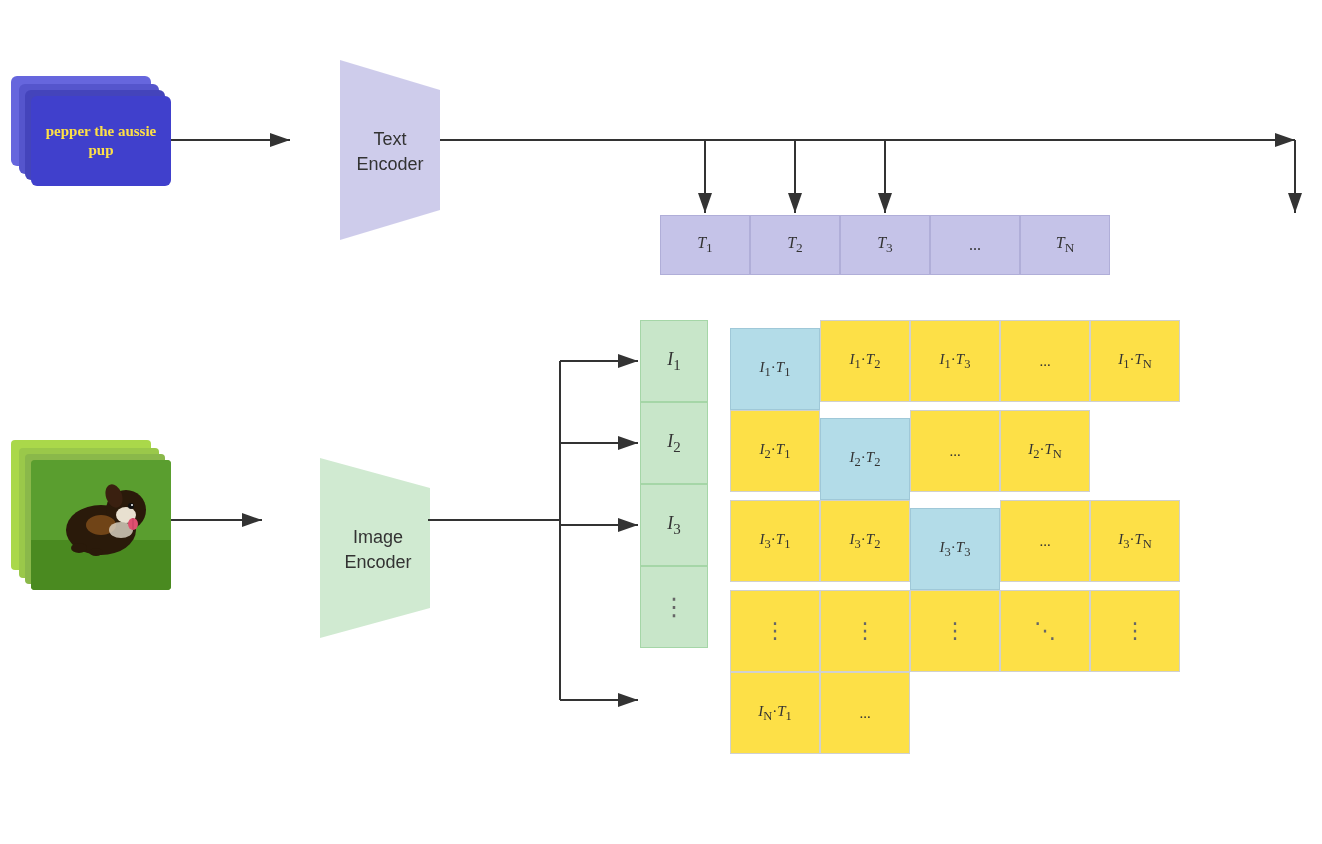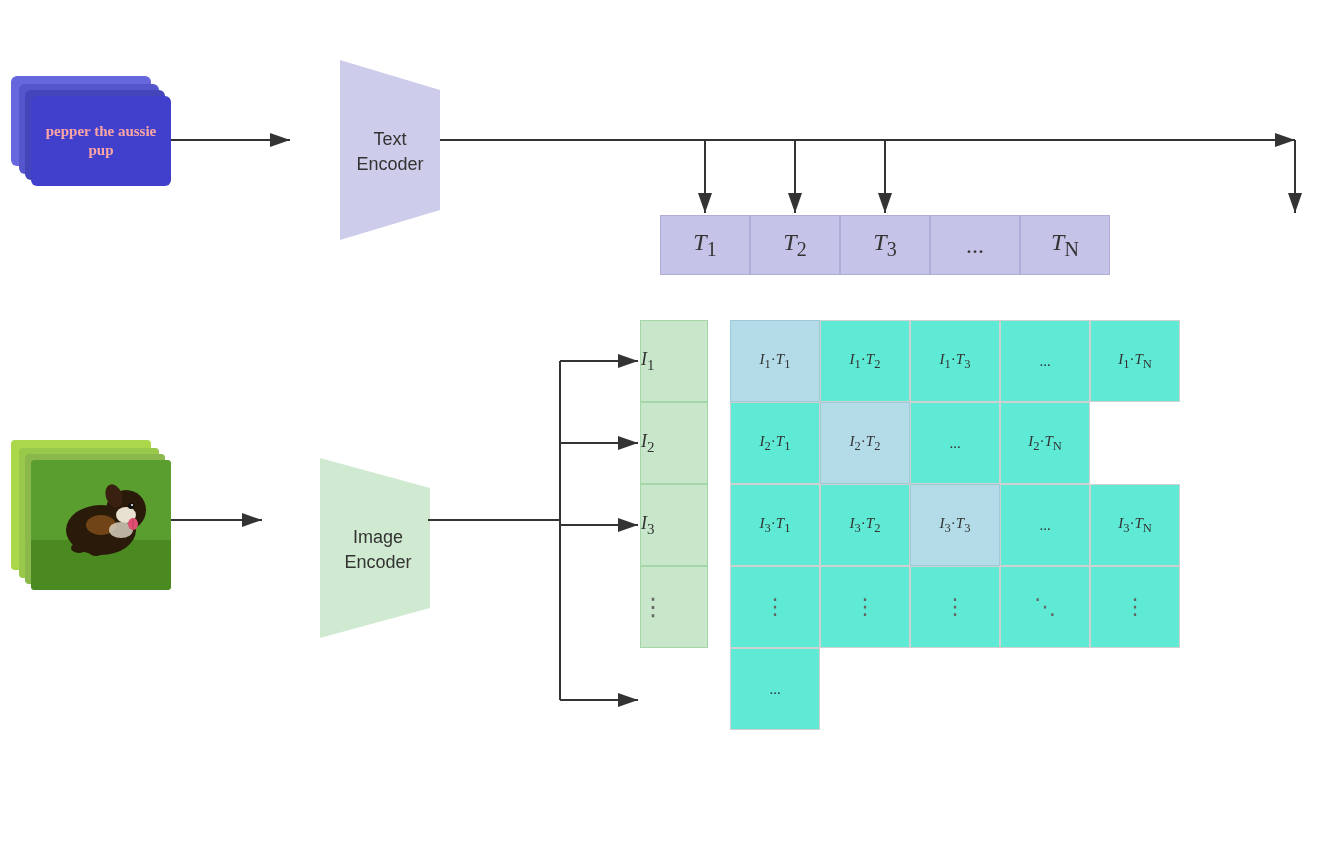--- a/index.html
+++ b/index.html
@@ -15,21 +15,21 @@
     
     .text-cards {
       position: absolute;
       left: 11px;
       top: 76px;
     }
     .text-card {
       position: absolute;
       background: #4040cc;
       border-radius: 6px;
-      color: #fca5a5;
+      color: #fde047;
       font-weight: bold;
       font-size: 15px;
       display: flex;
       align-items: center;
       justify-content: center;
       text-align: center;
       line-height: 1.3;
       padding: 8px;
     }
     .text-card.c1 { width: 140px; height: 90px; left: 20px; top: 20px; z-index: 4; }
@@ -63,68 +63,69 @@
       gap: 0;
     }
     .token-cell {
       width: 90px;
       height: 60px;
       background: #c5c3e8;
       border: 1px solid #b0aed8;
       display: flex;
       align-items: center;
       justify-content: center;
-      font-size: 24px;
+      font-size: 16px;
       color: #333;
     }
 
     
     .image-embed-col {
       position: absolute;
       top: 320px;
       left: 640px;
       display: flex;
       flex-direction: column;
       gap: 0;
     }
     .image-embed-cell {
       width: 68px;
       height: 82px;
       background: #c8e6c9;
       border: 1px solid #a5d6a7;
       display: flex;
       align-items: center;
-      justify-content: flex-start;
+      justify-content: center;
       font-size: 18px;
       color: #333;
     }
 
     
     .sim-matrix {
       position: absolute;
       top: 320px;
       left: 730px;
     }
     .sim-row {
       display: flex;
     }
     .sim-cell {
       width: 90px;
       height: 82px;
-      background: #5eead4;
+      background: #fde047;
       border: 1px solid #d0d0d0;
       display: flex;
       align-items: center;
       justify-content: center;
       font-size: 15px;
       color: #333;
     }
     .sim-cell.highlight {
       background: #b3dce8;
       border-color: #9fc8d8;
+      margin-top: 8px;
     }
   </style>
 </head>
 <body>
 
 <div class="text-cards">
   <div class="text-card c4"></div>
   <div class="text-card c3"></div>
   <div class="text-card c2"></div>
   <div class="text-card c1">
@@ -279,20 +280,23 @@
     <div class="sim-cell" style="font-size:22px; color:#666;">
         <span>⋱</span>
       </div>
     <div class="sim-cell" style="font-size:22px; color:#666;">
         <span>⋮</span>
       </div>
   </div>
 
   <div class="sim-row">
     <div class="sim-cell">
+        <span><em>I</em><sub>N</sub>·<em>T</em><sub>1</sub></span>
+      </div>
+    <div class="sim-cell">
         <span>...</span>
       </div>
   </div>
 </div>
 
 <svg class="arrows">
 
   <defs>
     <marker id="arrowhead" markerWidth="10" markerHeight="7" refX="10" refY="3.5" orient="auto">
       <polygon points="0 0, 10 3.5, 0 7" fill="#333"></polygon>

